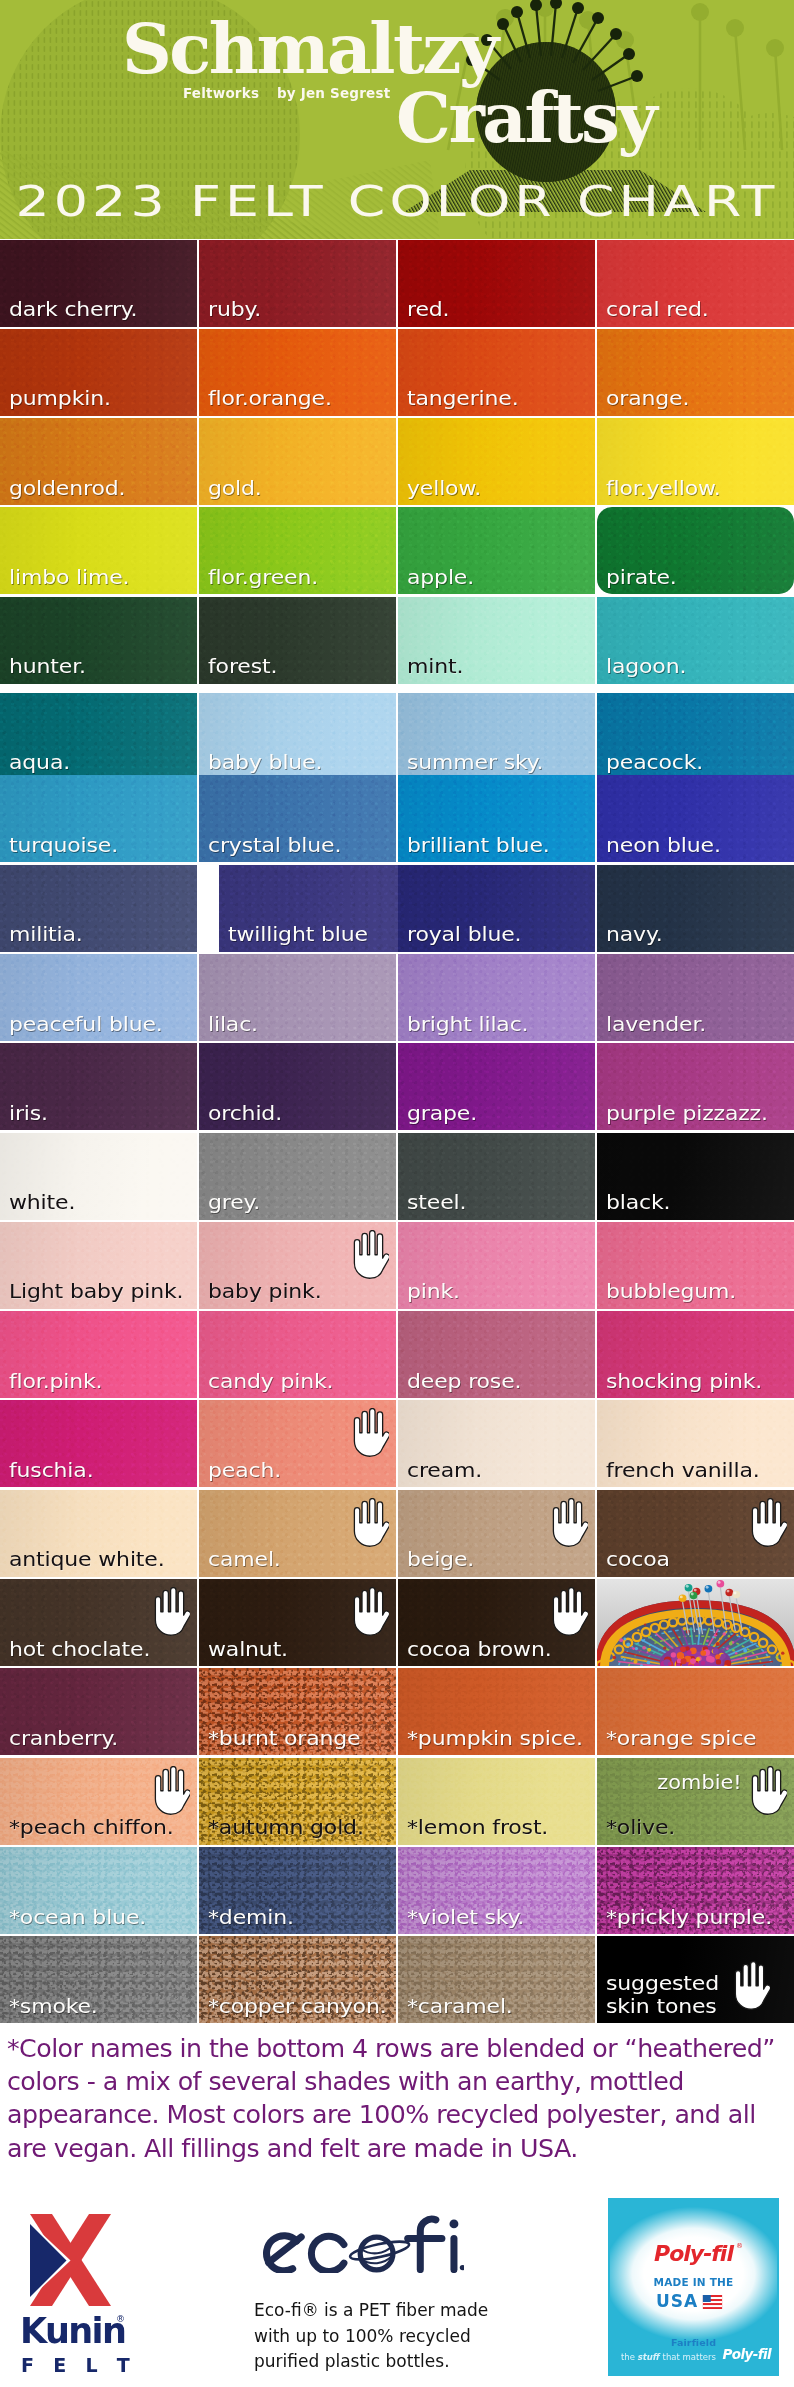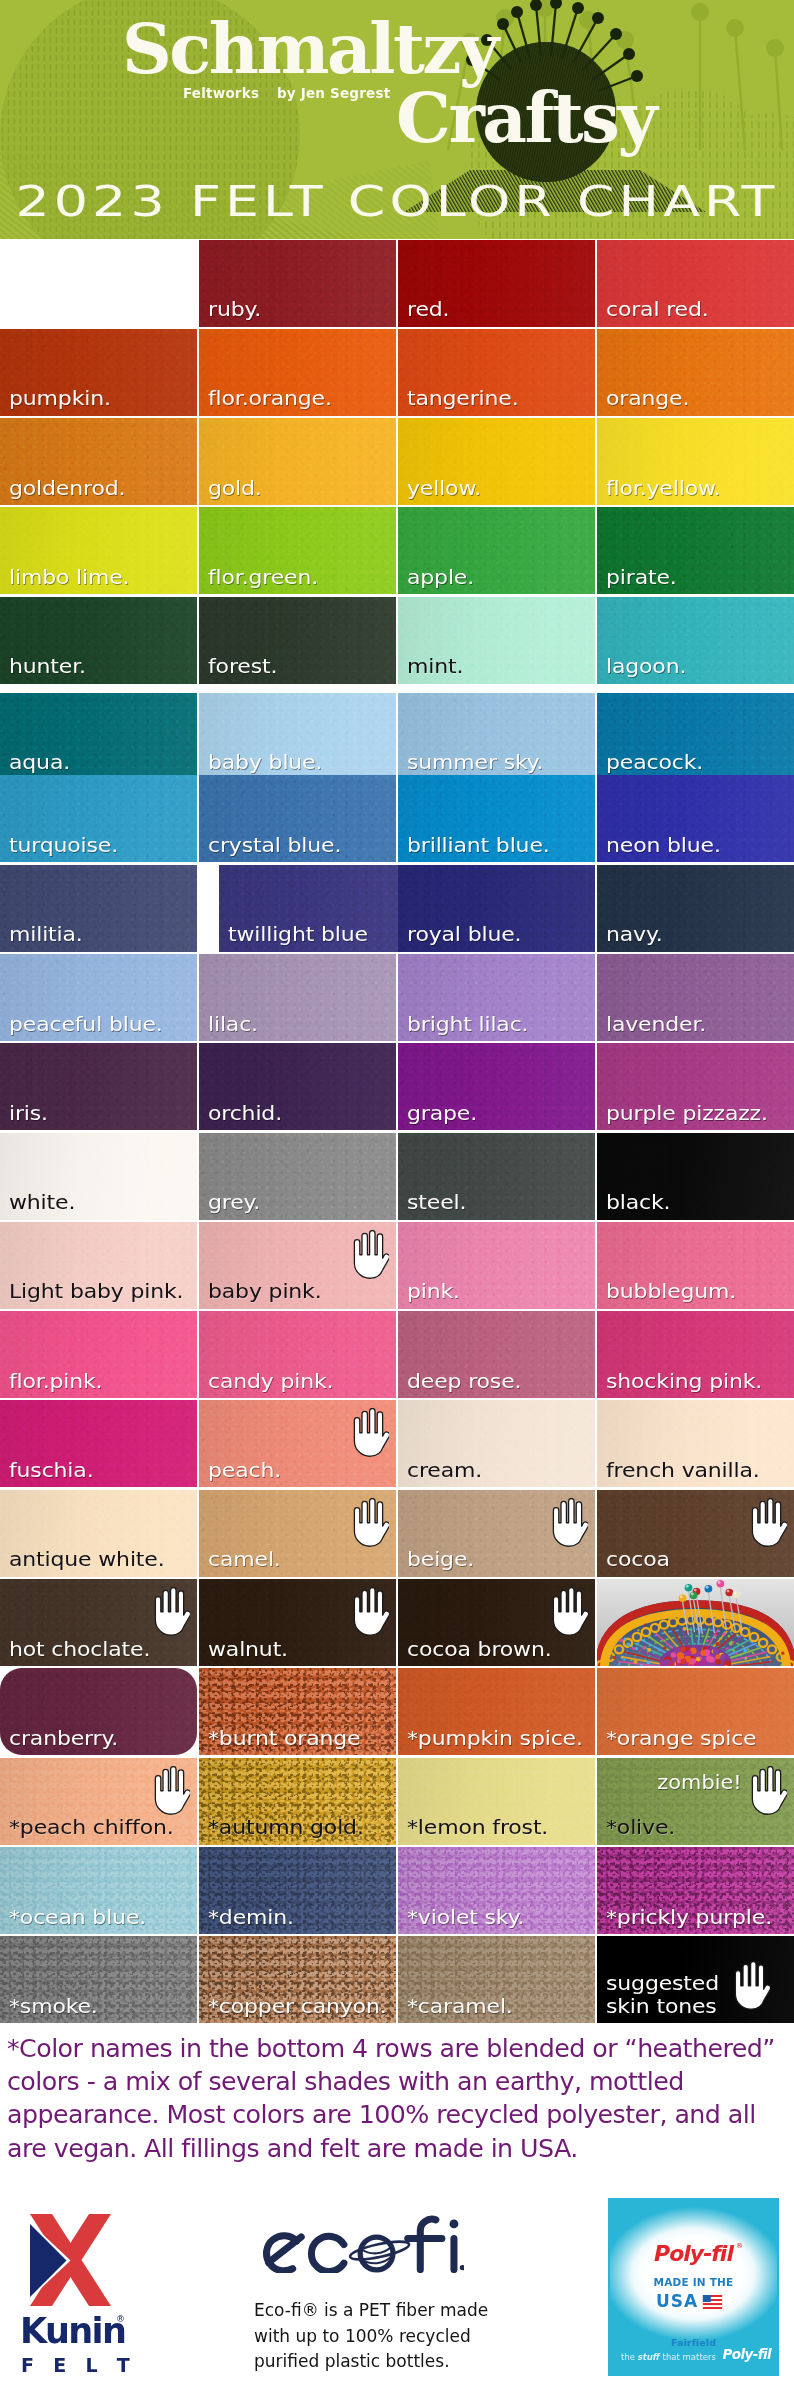--- a/index.html
+++ b/index.html
@@ -233,20 +233,25 @@
         </svg></div>
     <div class="brand brand1">Schmaltzy</div>
     <div class="brand brand2">Craftsy</div>
     <div class="subline sub-left">Feltworks</div>
     <div class="subline sub-right">by Jen Segrest</div>
     <div class="hdr-title">2023 FELT COLOR CHART</div>
   </div>
 
   <div class="grid">
 <div class="row" style="top:0.0px;position:absolute;left:0">
+        <div class="cell" style="left:0.0px;width:197.0px;background:#3f1420;">
+          <span class="felt"></span>
+          <span class="shade"></span>
+          <span class="lbl">dark cherry.</span>
+        </div>
         <div class="cell" style="left:199.0px;width:197.0px;background:#8e1c24;">
           <span class="felt"></span>
           <span class="shade"></span>
           <span class="lbl">ruby.</span>
         </div>
         <div class="cell" style="left:398.0px;width:197.0px;background:#9e0606;">
           <span class="felt"></span>
           <span class="shade"></span>
           <span class="lbl">red.</span>
         </div>
@@ -309,21 +314,21 @@
         <div class="cell" style="left:199.0px;width:197.0px;background:#8dcb1a;">
           <span class="felt"></span>
           <span class="shade"></span>
           <span class="lbl">flor.green.</span>
         </div>
         <div class="cell" style="left:398.0px;width:197.0px;background:#36a840;">
           <span class="felt"></span>
           <span class="shade"></span>
           <span class="lbl">apple.</span>
         </div>
-        <div class="cell" style="left:597.0px;width:197px;background:#0f7830;">
+        <div class="cell" style="left:597.0px;width:197px;background:#0f7830;border-radius:15px;">
           <span class="felt"></span>
           <span class="shade"></span>
           <span class="lbl">pirate.</span>
         </div>
       </div>
 <div class="row" style="top:357.2px;position:absolute;left:0">
         <div class="cell" style="left:0.0px;width:197.0px;background:#1c4428;">
           <span class="felt"></span>
           <span class="shade"></span>
           <span class="lbl">hunter.</span>
@@ -823,21 +828,21 @@
               <circle cx="97" cy="17" r="3.9" fill="#2c9b46"></circle>
               <circle cx="95.7" cy="15.5" r="1.5" fill="#fff" opacity="0.6"></circle>
               <circle cx="133" cy="14" r="3.9" fill="#c2241f"></circle>
               <circle cx="131.7" cy="12.5" r="1.5" fill="#fff" opacity="0.6"></circle>
               <circle cx="140" cy="16" r="3.9" fill="#ece2c6"></circle>
               <circle cx="138.7" cy="14.5" r="1.5" fill="#fff" opacity="0.6"></circle>
             </svg></span>
         </div>
       </div>
 <div class="row" style="top:1428.8px;position:absolute;left:0">
-        <div class="cell" style="left:0.0px;width:197.0px;background:#65263f;border-radius:22px;">
+        <div class="cell" style="left:0.0px;width:197.0px;background:#65263f;">
           <span class="felt"></span>
           <span class="shade"></span>
           <span class="lbl">cranberry.</span>
         </div>
         <div class="cell heather" style="left:199.0px;width:197.0px;background:#c45524;--hl:#e08056;--dk:#753215;--hop:0.95;">
           <span class="felt"></span>
           <span class="shade"></span>
           <span class="lbl">*burnt orange</span>
         </div>
         <div class="cell heather" style="left:398.0px;width:197.0px;background:#d15a26;--hl:#d8612d;--dk:#c45423;--hop:0.4;">

